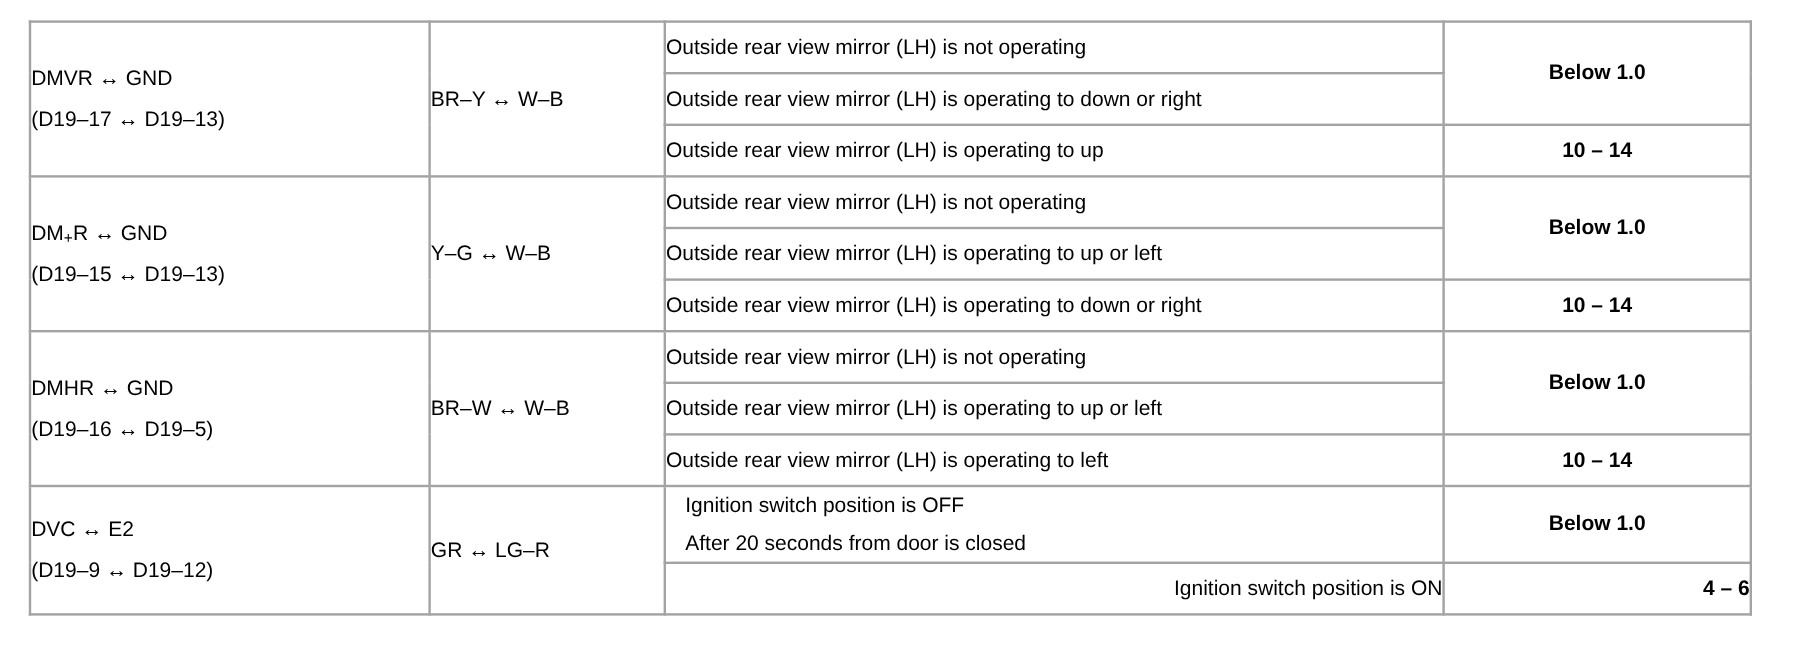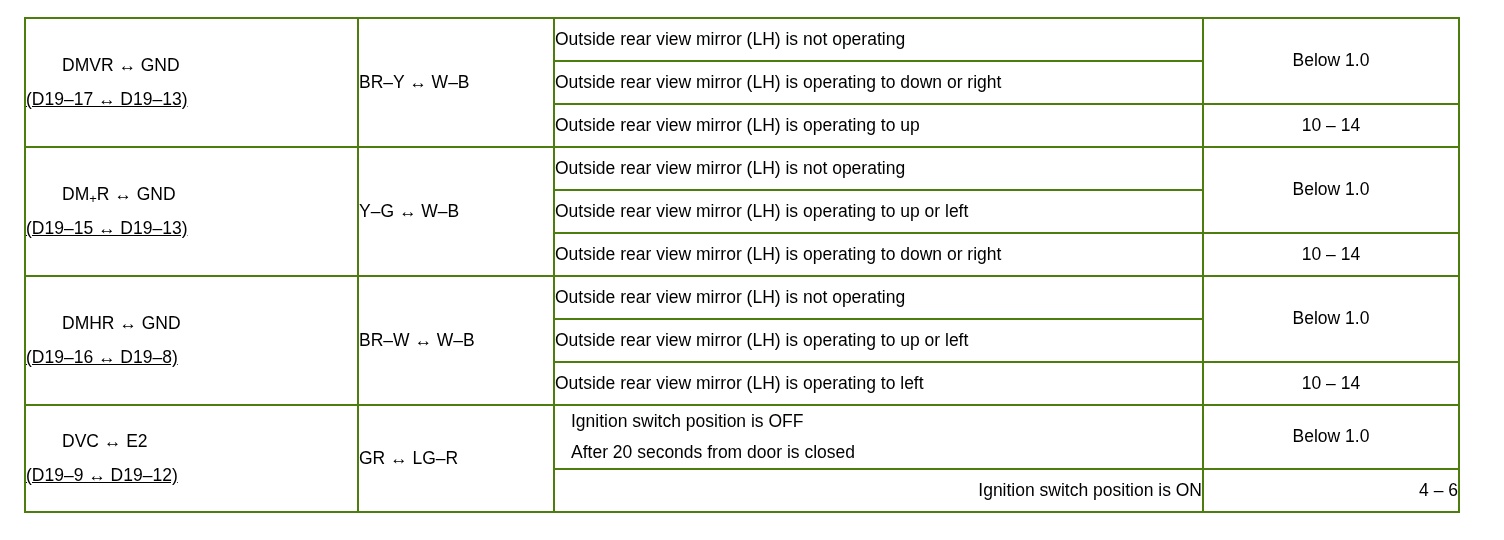--- a/index.html
+++ b/index.html
@@ -25,42 +25,42 @@
     position: absolute;
     left: 24px;
     top: 17px;
     width: 1434px;
     border-collapse: collapse;
     table-layout: fixed;
     background: #ffffff;
   }
 
   table.spec-table td {
-    border: 2px solid #4d7c0f;
+    border: 2px solid #a3a3a3;
     padding: 0;
     vertical-align: middle;
     font-size: 17.5px;
     line-height: 1.32;
     color: #000000;
     background: #ffffff;
   }
 
   
   col.c-terminals { width: 333px; }
   col.c-wiring    { width: 196px; }
   col.c-condition { width: 649px; }
   col.c-spec      { width: 256px; }
 
   
   td.terminals {
     padding: 6px 0 6px 14px;
     text-align: left;
   }
-  td.terminals .line1 { display: block; white-space: nowrap; padding-left: 36px; }
-  td.terminals .line2 { display: block; white-space: nowrap; margin-top: 11px; text-decoration: underline; }
+  td.terminals .line1 { display: block; white-space: nowrap; }
+  td.terminals .line2 { display: block; white-space: nowrap; margin-top: 11px; }
 
   
   td.wiring {
     white-space: nowrap;
     padding: 4px 4px;
     margin-top: 12px;
   }
 
   
   td.condition {
@@ -69,20 +69,21 @@
     white-space: nowrap;
   }
   td.condition .cline { display: block; padding-left: 16px; }
   td.condition .cline + .cline { margin-top: 8px; }
 
   
   td.spec {
     text-align: center;
     white-space: nowrap;
     padding: 4px 4px;
+    font-weight: bold;
   }
 
   
   sub.sub-plus {
     font-size: 0.74em;
     vertical-align: -0.22em;
     line-height: 0;
   }
 
   
@@ -135,21 +136,21 @@
         <td class="condition">Outside rear view mirror (LH) is operating to up or left</td>
       </tr>
       <tr class="sub-c">
         <td class="condition">Outside rear view mirror (LH) is operating to down or right</td>
         <td class="spec">10 – 14</td>
       </tr>
 
       <tr class="sub-a">
         <td class="terminals" rowspan="3">
           <span class="line1">DMHR ↔ GND</span>
-          <span class="line2">(D19–16 ↔ D19–8)</span>
+          <span class="line2">(D19–16 ↔ D19–5)</span>
         </td>
         <td class="wiring" rowspan="3">BR–W ↔ W–B</td>
         <td class="condition">Outside rear view mirror (LH) is not operating</td>
         <td class="spec" rowspan="2">Below 1.0</td>
       </tr>
       <tr class="sub-b">
         <td class="condition">Outside rear view mirror (LH) is operating to up or left</td>
       </tr>
       <tr class="sub-c">
         <td class="condition">Outside rear view mirror (LH) is operating to left</td>

